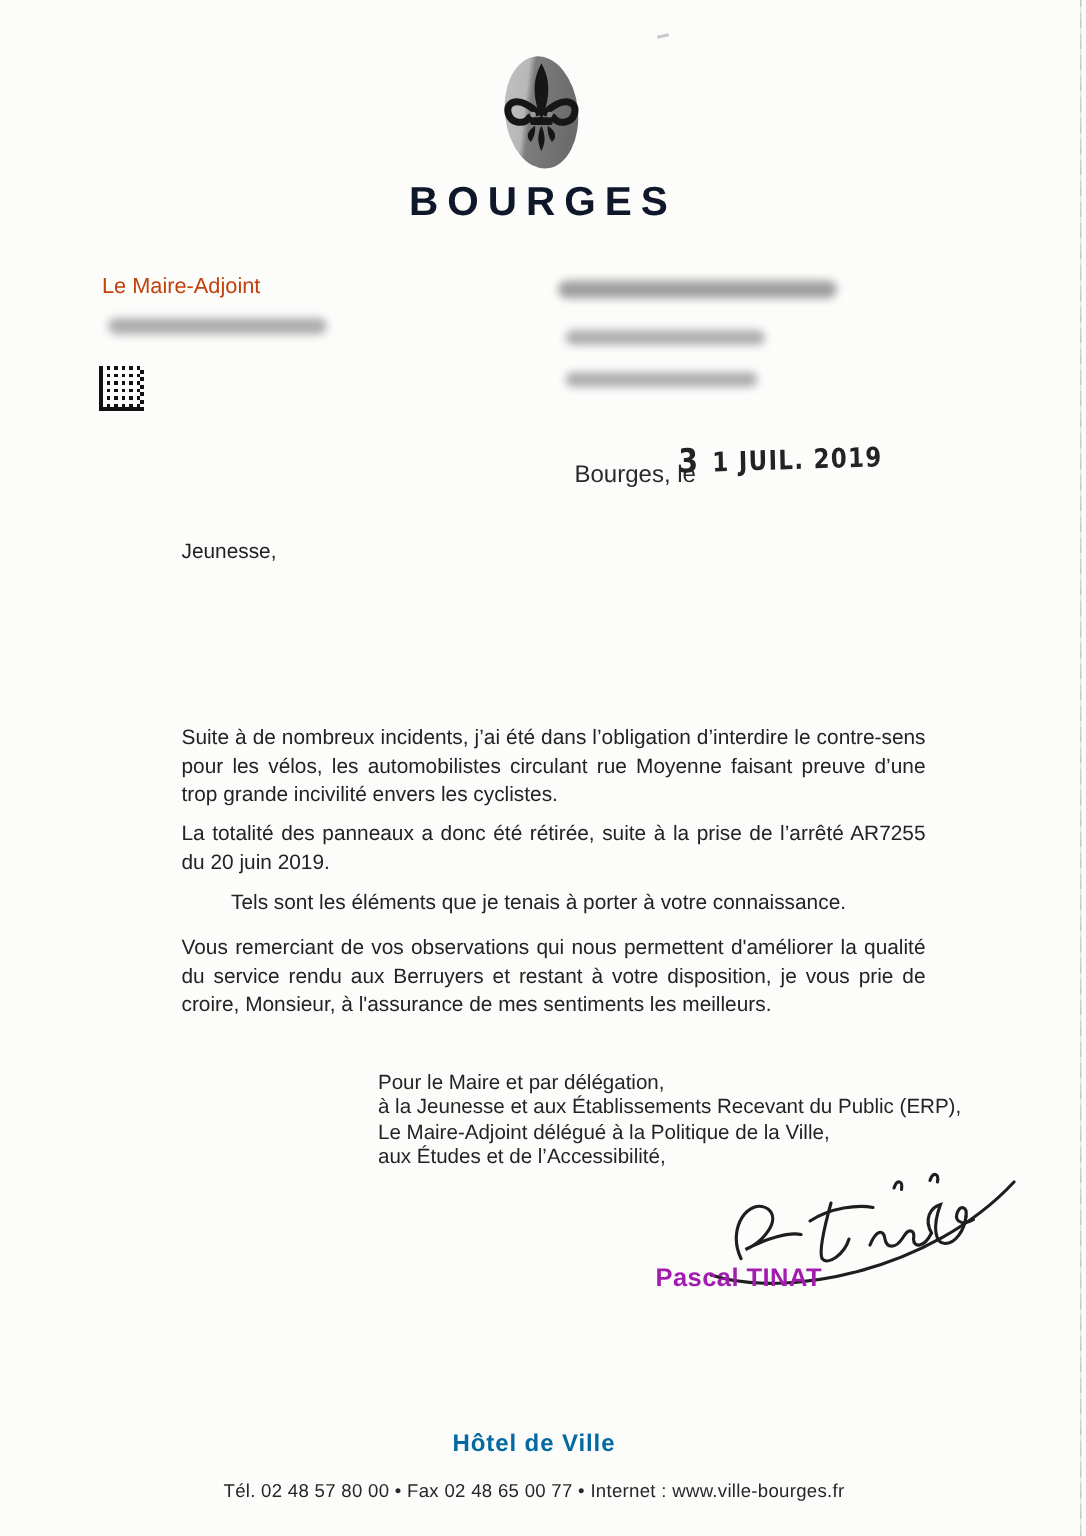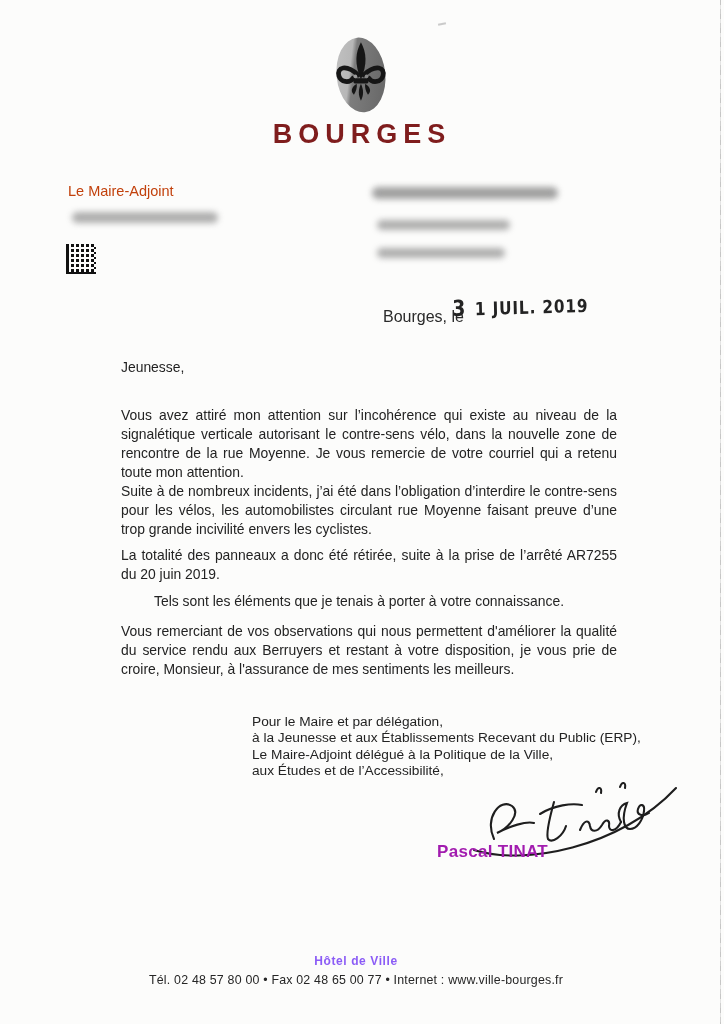--- a/index.html
+++ b/index.html
@@ -15,21 +15,21 @@
     -webkit-font-smoothing:antialiased;
   }
   .abs{position:absolute;}
 
   
   .emblem{left:330px;top:32px;width:60px;height:84px;}
   .wordmark{
     left:262px;top:119px;width:200px;
     text-align:center;
     font-size:27px;font-weight:700;letter-spacing:6px;
-    color:#7f1d1d;
+    color:#0f172a;
   }
 
   .sender-title{left:68px;top:183px;font-size:14.5px;color:#c2410c;}
 
   
   .redact{background:#6e6e6e;filter:blur(3px);border-radius:7px;opacity:.55;}
   .redact-left{left:72px;top:212px;width:146px;height:11px;}
   .redact-r1{left:372px;top:187px;width:186px;height:12px;opacity:.65;}
   .redact-r2{left:377px;top:220px;width:133px;height:10px;}
   .redact-r3{left:377px;top:248px;width:128px;height:10px;}
@@ -61,21 +61,21 @@
   
   .closing{
     left:252px;top:714px;width:424px;
     font-size:13.7px;line-height:16.3px;color:#232323;
   }
   .signature{left:468px;top:776px;width:218px;height:92px;}
   .signer{left:437px;top:842px;font-size:17px;font-weight:700;letter-spacing:.3px;color:#a21caf;}
 
   
   .footer{left:6px;top:954px;width:700px;text-align:center;color:#262626;}
-  .footer-title{font-size:12px;font-weight:700;letter-spacing:.6px;margin-bottom:5px;color:#8b5cf6;}
+  .footer-title{font-size:16px;font-weight:700;letter-spacing:.6px;margin-bottom:15px;color:#0369a1;}
   .footer-line{font-size:12.4px;line-height:14.5px;letter-spacing:.2px;}
 
   
   .scan-edge{
     right:3px;top:0;width:1px;height:100%;
     background:repeating-linear-gradient(180deg,#9a9a9a 0 5px,#d0d0d0 5px 9px,#ababab 9px 14px);
     opacity:.55;
   }
   .scan-speck{left:438px;top:23px;width:8px;height:2px;background:#b5b5b5;opacity:.7;transform:rotate(-12deg);}
 </style>
@@ -175,21 +175,20 @@
       </svg></div>
 
   <div class="abs redact redact-r1"></div>
   <div class="abs redact redact-r2"></div>
   <div class="abs redact redact-r3"></div>
 
   <div class="abs date-prefix">Bourges, le</div>
   <div class="abs stamp">3 1 JUIL. 2019</div>
 
   <div class="abs salutation">Jeunesse,</div>
-  <p class="abs para p1">Vous avez attiré mon attention sur l’incohérence qui existe au niveau de la signalétique verticale autorisant le contre-sens vélo, dans la nouvelle zone de rencontre de la rue Moyenne. Je vous remercie de votre courriel qui a retenu toute mon attention.</p>
   <p class="abs para p2">Suite à de nombreux incidents, j’ai été dans l’obligation d’interdire le contre-sens pour les vélos, les automobilistes circulant rue Moyenne faisant preuve d’une trop grande incivilité envers les cyclistes.</p>
   <p class="abs para p3">La totalité des panneaux a donc été rétirée, suite à la prise de l’arrêté AR7255 du 20 juin 2019.</p>
   <p class="abs para p4">Tels sont les éléments que je tenais à porter à votre connaissance.</p>
   <p class="abs para p5">Vous remerciant de vos observations qui nous permettent d'améliorer la qualité du service rendu aux Berruyers et restant à votre disposition, je vous prie de croire, Monsieur, à l'assurance de mes sentiments les meilleurs.</p>
 
   <div class="abs closing">
     <div>Pour le Maire et par délégation,</div>
     <div>à la Jeunesse et aux Établissements Recevant du Public (ERP),</div>
     <div>Le Maire-Adjoint délégué à la Politique de la Ville,</div>
     <div>aux Études et de l’Accessibilité,</div>

